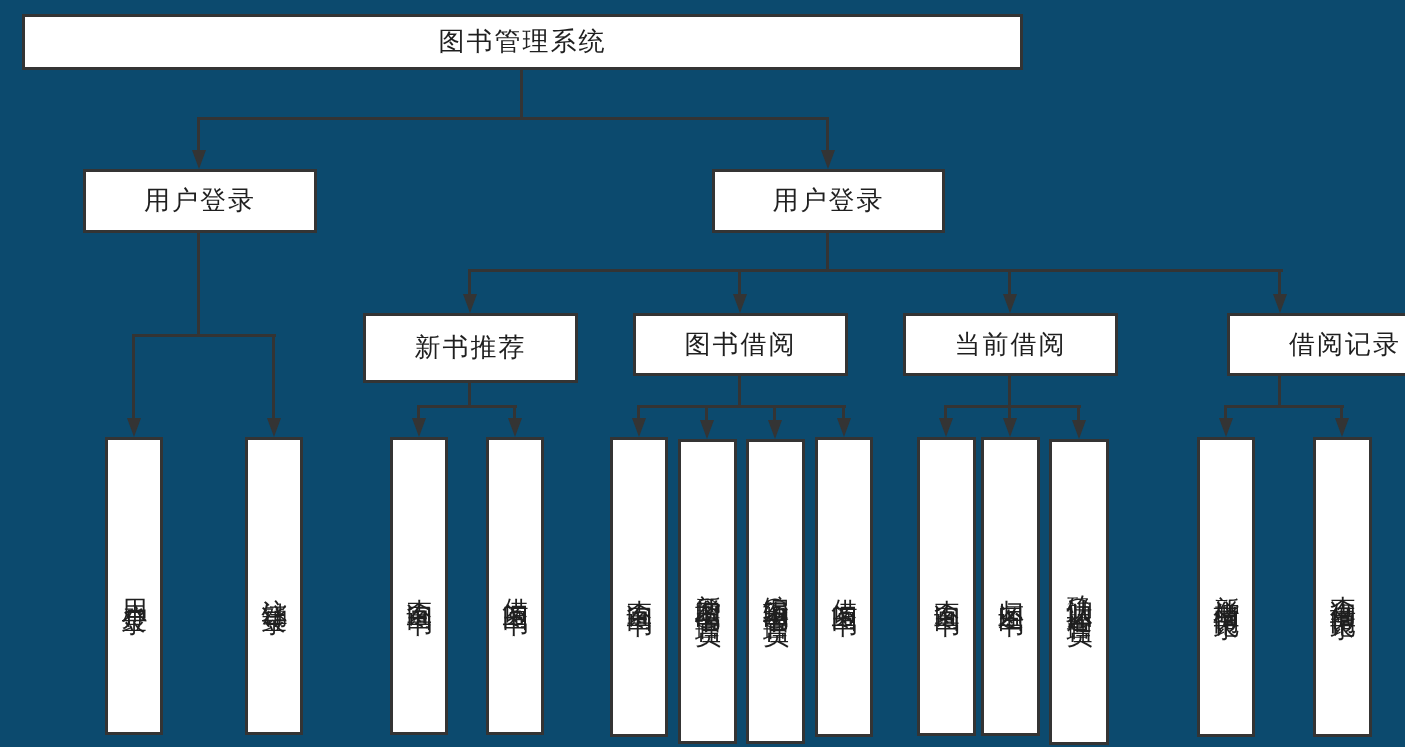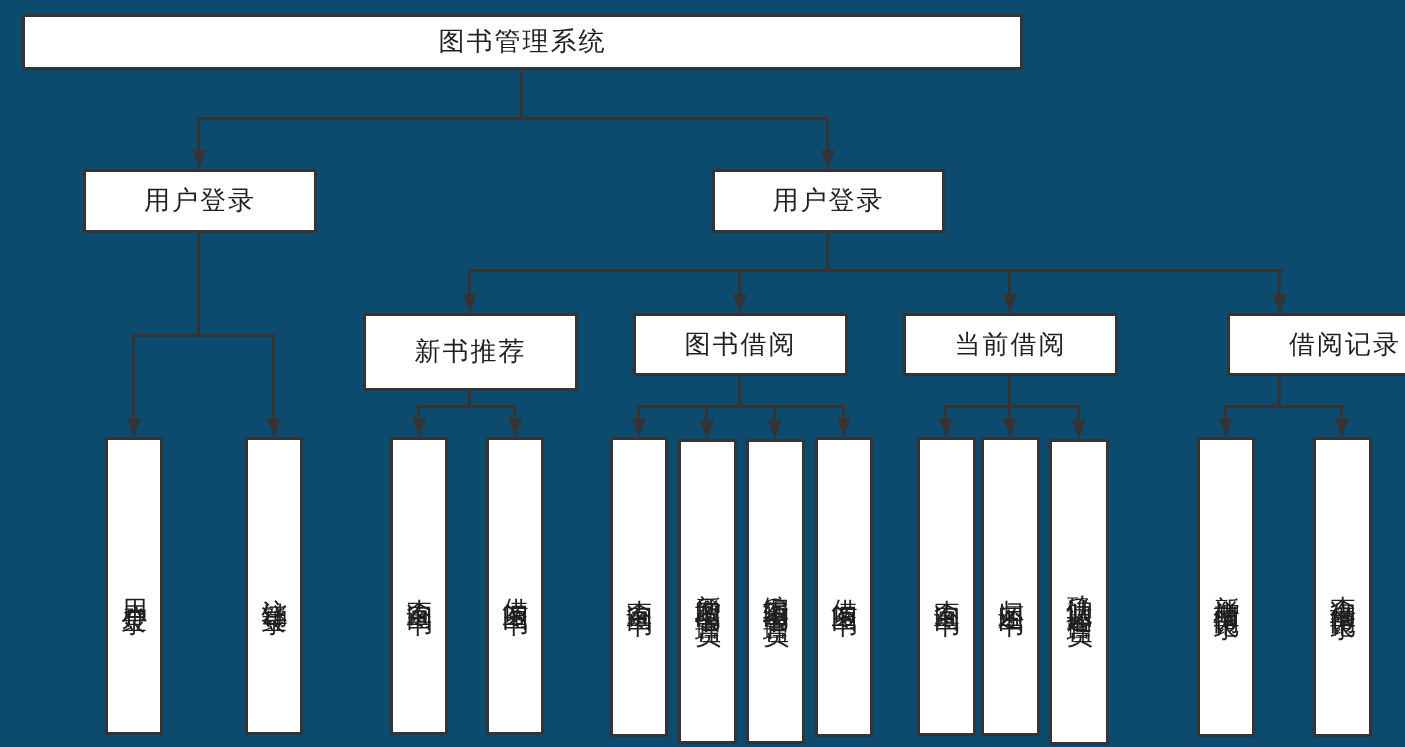--- a/index.html
+++ b/index.html
@@ -69,21 +69,21 @@
     <span class="hlabel">图书管理系统</span>
   </div>
 
   <div class="box" style="left:83px;top:169px;width:234px;height:64px">
     <span class="hlabel">用户登录</span>
   </div>
   <div class="box" style="left:712px;top:169px;width:233px;height:64px">
     <span class="hlabel">用户登录</span>
   </div>
 
-  <div class="box" style="left:363px;top:313px;width:215px;height:78px">
+  <div class="box" style="left:363px;top:313px;width:215px;height:70px">
     <span class="hlabel">新书推荐</span>
   </div>
   <div class="box" style="left:633px;top:313px;width:215px;height:63px">
     <span class="hlabel">图书借阅</span>
   </div>
   <div class="box" style="left:903px;top:313px;width:215px;height:63px">
     <span class="hlabel">当前借阅</span>
   </div>
   <div class="box" style="left:1227px;top:313px;width:236px;height:63px">
     <span class="hlabel">借阅记录</span>

